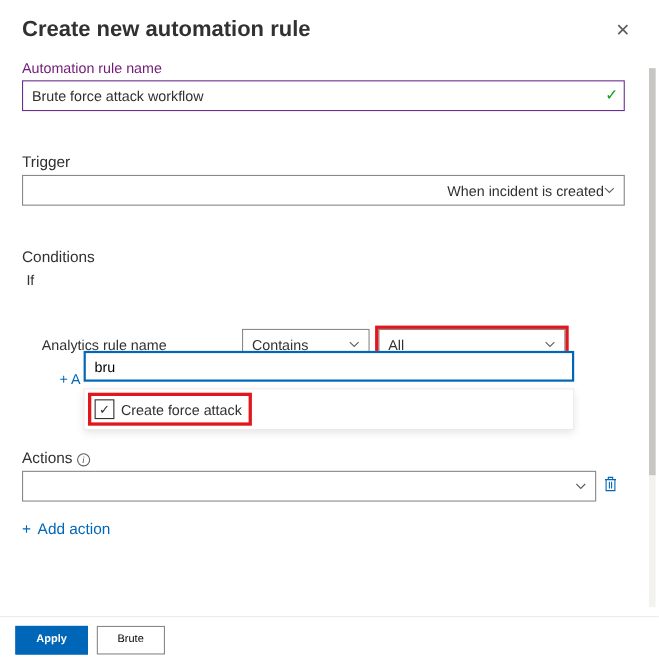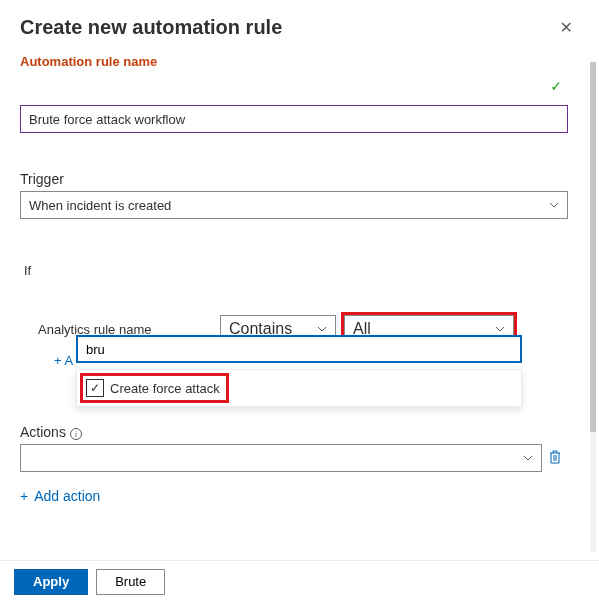--- a/index.html
+++ b/index.html
@@ -6,49 +6,49 @@
   body {
     font-family: "Segoe UI", -apple-system, sans-serif;
     font-size: 13px;
     color: #323130;
     background: #fff;
     width: 599px;
     height: 602px;
     position: relative;
   }
   .panel { padding: 16px 20px 0 20px; }
-  .header-row { display: flex; justify-content: space-between; align-items: center; margin-bottom: 18px; }
+  .header-row { display: flex; justify-content: space-between; align-items: flex-end; margin-bottom: 18px; }
   .title { font-size: 20px; font-weight: 600; color: #323130; }
   .close-x { font-size: 16px; color: #605e5c; cursor: pointer; padding: 2px 6px; line-height: 1; }
   .scroll-area { position: absolute; top: 54px; left: 0; right: 0; bottom: 42px; padding: 0 20px; overflow-y: auto; }
   .scrollbar-track { position: absolute; right: 3px; top: 62px; width: 6px; height: 490px; background: #f3f2f1; }
   .scrollbar-thumb { position: absolute; right: 3px; top: 62px; width: 6px; height: 370px; background: #c8c6c4; }
-  .field-label { font-size: 13px; color: #c2410c; margin-bottom: 4px; display: flex; align-items: center; gap: 4px; font-weight: bold; }
+  .field-label { font-size: 13px; color: #701a75; margin-bottom: 4px; display: flex; align-items: center; gap: 4px; }
   .text-input {
     width: 100%; height: 28px; border: 1px solid #8a8886; padding: 0 28px 0 8px;
     font-size: 13px; color: #323130; outline: none; position: relative;
   }
   .input-wrap { position: relative; width: 548px; }
-  .input-wrap.valid .text-input { border-color: #6b2f8e; margin-top: 32px; }
+  .input-wrap.valid .text-input { border-color: #6b2f8e; }
   .check-ok { position: absolute; right: 6px; top: 5px; color: #13a10e; font-size: 14px; pointer-events: none; }
   .section-gap { height: 38px; }
   .section-title { font-size: 14px; color: #323130; margin-bottom: 4px; }
   .dropdown {
     width: 548px; height: 28px; border: 1px solid #8a8886; display: flex;
-    align-items: center; justify-content: space-between; padding: 0 8px; cursor: pointer;
+    align-items: center; justify-content: flex-end; padding: 0 8px; cursor: pointer;
     background: #fff; font-size: 13px;
   }
   .chev { width: 10px; height: 6px; }
   .chev svg { display: block; }
   .if-label { font-size: 13px; margin: 6px 0 4px 4px; }
   .cond-row { display: flex; align-items: center; gap: 0; margin-left: 14px; margin-top: 37px; }
   .cond-label { width: 186px; font-size: 13px; padding-left: 4px; }
   .small-dd {
     height: 28px; border: 1px solid #8a8886; display: flex; align-items: center;
-    justify-content: space-between; padding: 0 8px; background: #fff; font-size: 16px; cursor: pointer;
+    justify-content: space-between; padding: 0 8px; background: #fff; font-size: 13px; cursor: pointer;
   }
   .dd-contains { width: 116px; margin-right: 8px; }
   .dd-all { width: 170px; }
   .red-box { outline: 3px solid #e1171e; outline-offset: 0; }
   .search-wrap { margin: 10px 12px 0 56px; width: 446px; position: relative; }
   .search-input {
     width: 100%; height: 28px; border: 2px solid #0067b8; padding: 0 8px;
     font-size: 13px; outline: none;
   }
   .add-link-row { margin: 10px 0 0 34px; font-size: 13px; color: #0067b8; }
@@ -72,21 +72,21 @@
   }
   .action-row { display: flex; align-items: center; gap: 6px; margin-top: 4px; }
   .action-dd { width: 522px; }
   .trash { color: #0067b8; font-size: 15px; cursor: pointer; }
   .add-action { color: #0067b8; font-size: 14px; margin-top: 16px; display: inline-flex; align-items: center; gap: 6px; cursor: pointer; }
   .footer {
     position: absolute; bottom: 0; left: 0; right: 0; height: 42px;
     border-top: 1px solid #edebe9; display: flex; align-items: center;
     gap: 8px; padding-left: 14px;
   }
-  .btn { height: 26px; padding: 0 18px; font-size: 13px; border: 1px solid #8a8886; background: #fff; cursor: pointer; }
+  .btn { height: 26px; padding: 0 18px; font-size: 10px; border: 1px solid #8a8886; background: #fff; cursor: pointer; }
   .btn.primary { background: #0067b8; border-color: #0067b8; color: #fff; font-weight: 600; }
 </style>
 </head>
 <body>
 
 <div class="panel">
   <div class="header-row">
     <div class="title">Create new automation rule</div>
     <div class="close-x">✕</div>
   </div>
@@ -110,20 +110,21 @@
     <span>When incident is created</span>
     <span class="chev">
       <svg width="10" height="6" viewBox="0 0 10 6">
           <path d="M1 1 L5 5 L9 1" stroke="#605e5c" stroke-width="1" fill="none"></path>
         </svg>
     </span>
   </div>
 
   <div class="section-gap"></div>
 
+  <div class="section-title">Conditions</div>
   <div class="if-label">If</div>
 
   <div class="cond-row">
     <div class="cond-label">Analytics rule name</div>
     <div class="small-dd dd-contains">
       <span>Contains</span>
       <span class="chev">
         <svg width="10" height="6" viewBox="0 0 10 6">
             <path d="M1 1 L5 5 L9 1" stroke="#605e5c" stroke-width="1" fill="none"></path>
           </svg>

